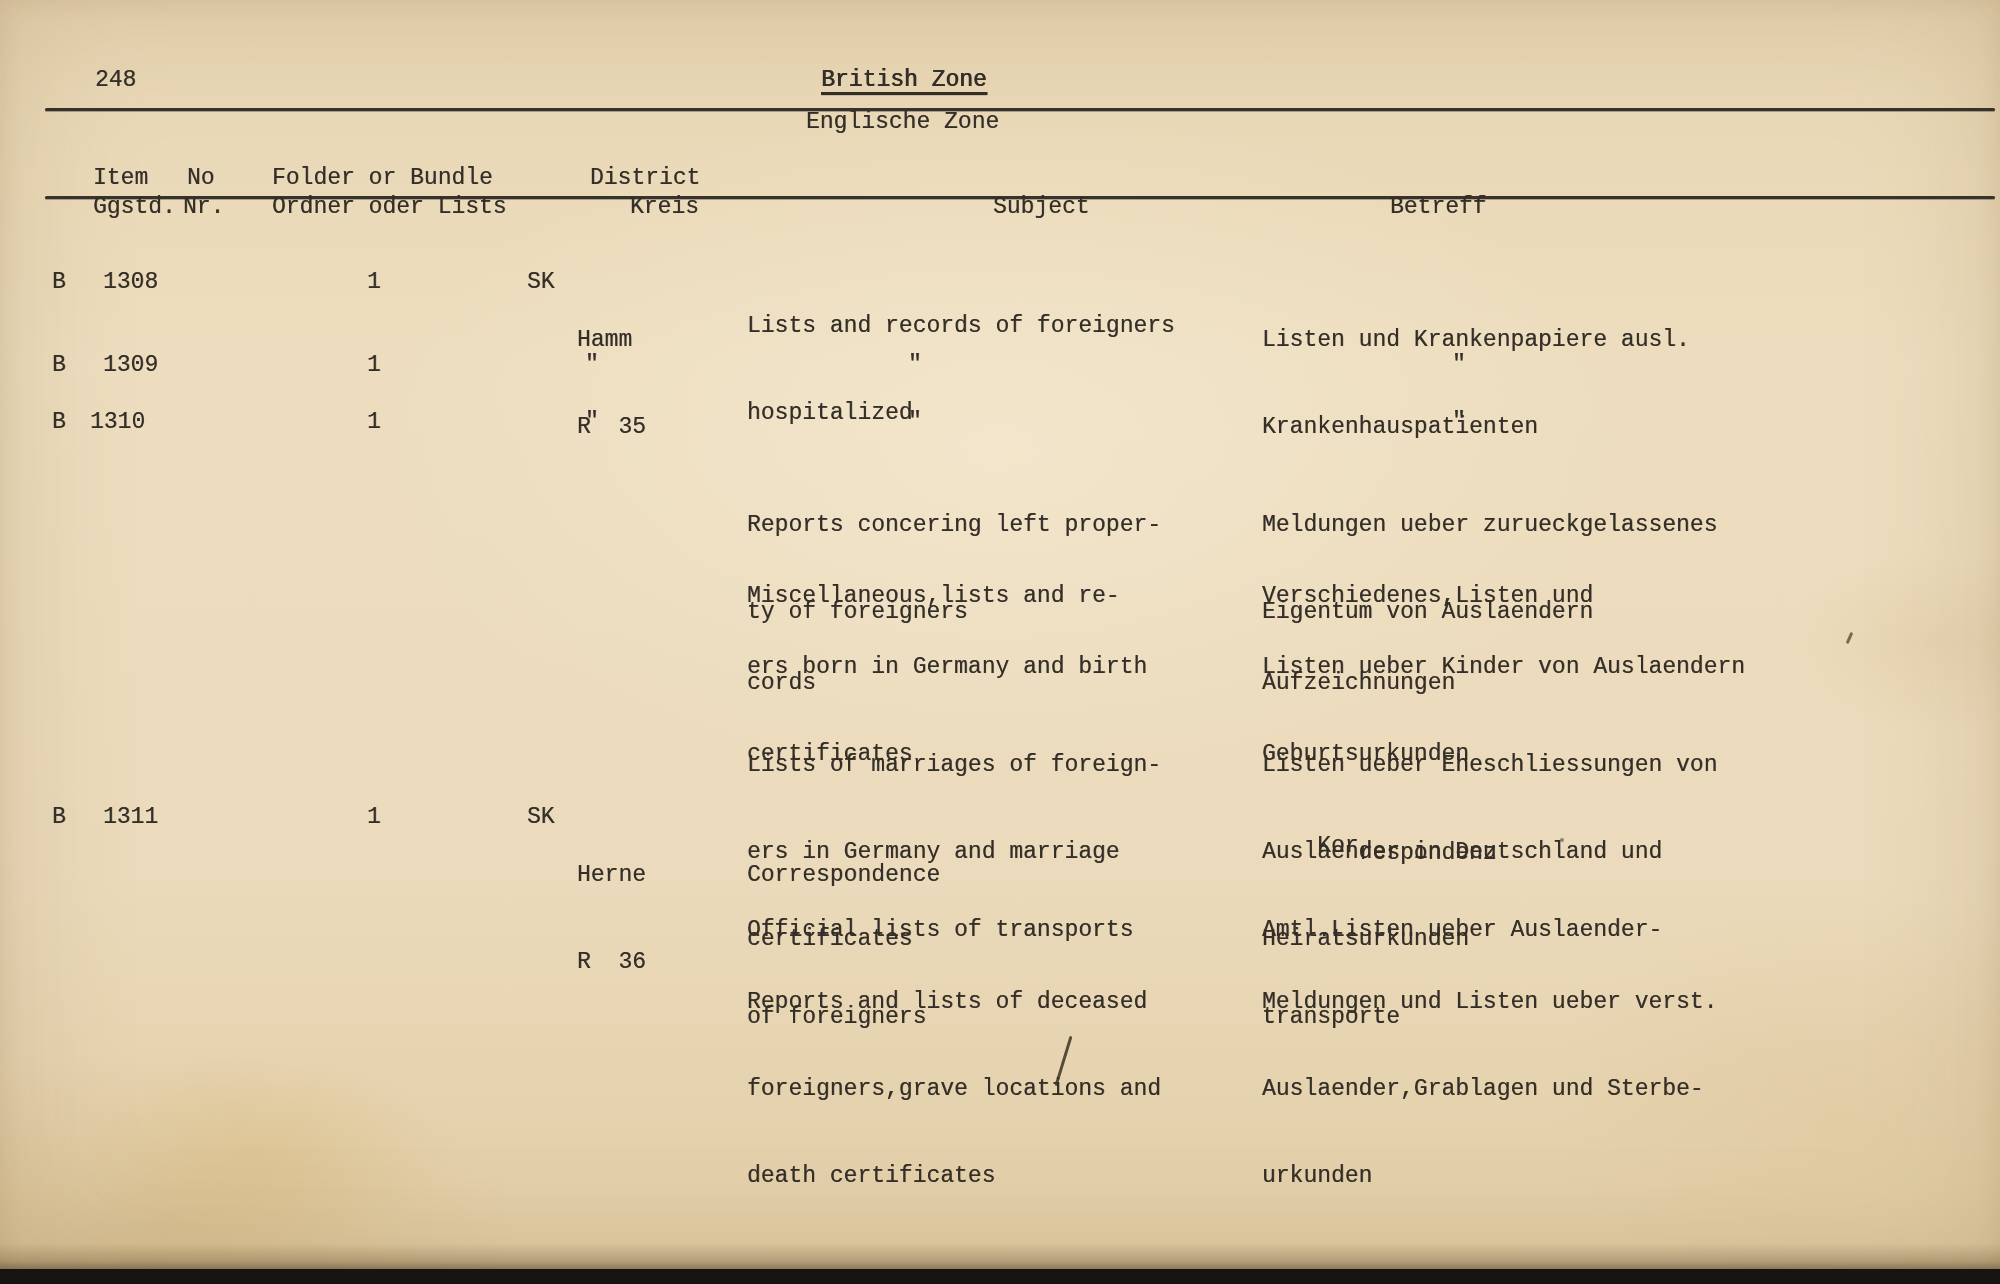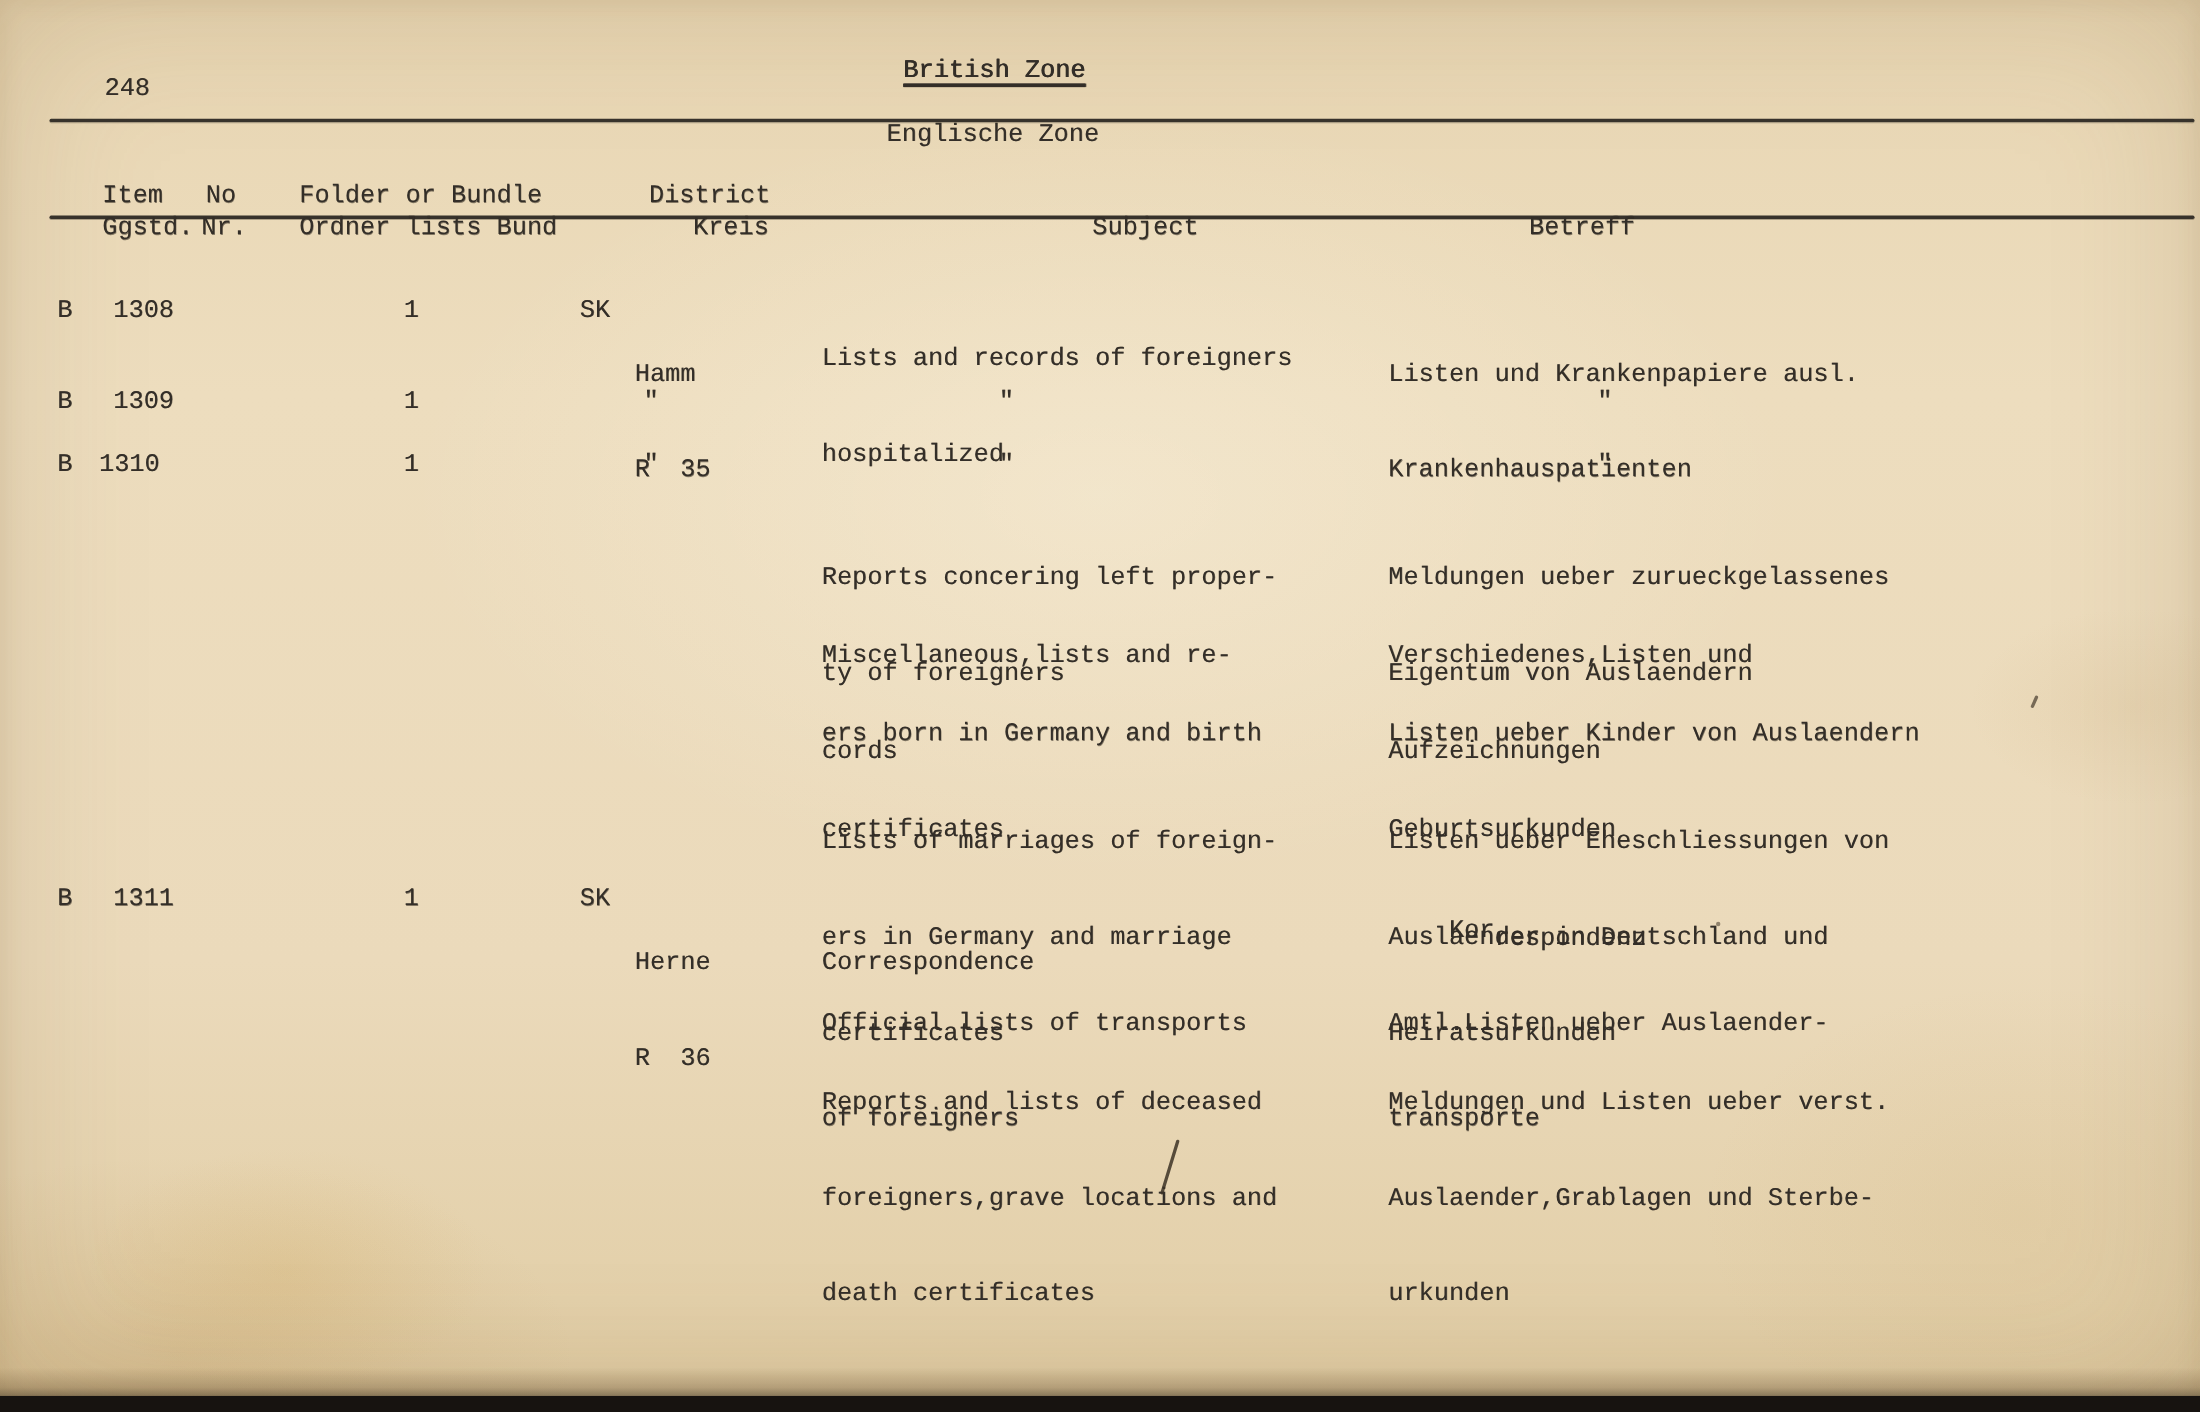--- a/index.html
+++ b/index.html
@@ -36,34 +36,34 @@
   .speck{position:absolute;left:1848px;top:632px;width:3px;height:12px;background:rgba(70,58,44,0.7);transform:rotate(24deg);border-radius:2px;}
   .speck2{position:absolute;left:1560px;top:838px;width:4px;height:4px;background:rgba(70,58,44,0.55);border-radius:50%;}
   .drop{position:relative;top:7px;}
 </style>
 </head>
 <body>
 
 <div class="page">
 
   <div class="mono pos" style="left:95px;top:20px;">248</div>
-  <div class="mono pos strong underline" style="left:821px;top:4px;font-family:Liberation Mono, monospace;">British Zone</div>
+  <div class="mono pos strong underline" style="left:821px;top:20px;font-family:Liberation Mono, monospace;">British Zone</div>
   <div class="mono pos" style="left:806px;top:62px;">Englische Zone</div>
 
   <div class="rule" style="top:108px;"></div>
   <div class="rule" style="top:196px;"></div>
 
   <span class="mono pos" style="left:93px;top:118px;">Item</span>
   <span class="mono pos" style="left:187px;top:118px;">No</span>
   <span class="mono pos" style="left:272px;top:118px;">Folder or Bundle</span>
   <span class="mono pos" style="left:590px;top:118px;">District</span>
 
   <span class="mono pos" style="left:93px;top:147px;">Ggstd.</span>
   <span class="mono pos" style="left:183px;top:147px;">Nr.</span>
-  <span class="mono pos" style="left:272px;top:147px;">Ordner lists Bund</span>
+  <span class="mono pos" style="left:272px;top:147px;">Ordner oder Lists</span>
   <span class="mono pos" style="left:630px;top:147px;">Kreis</span>
   <span class="mono pos" style="left:993px;top:147px;">Subject</span>
   <span class="mono pos" style="left:1390px;top:147px;">Betreff</span>
 
   <span class="mono pos" style="left:52px;top:222px;">B</span>
   <span class="mono pos" style="left:103px;top:222px;">1308</span>
   <span class="mono pos" style="left:367px;top:222px;">1</span>
   <span class="mono pos" style="left:527px;top:222px;">SK</span>
   <div class="mono pos lines" style="left:577px;top:222px;">
     <div>Hamm</div>

